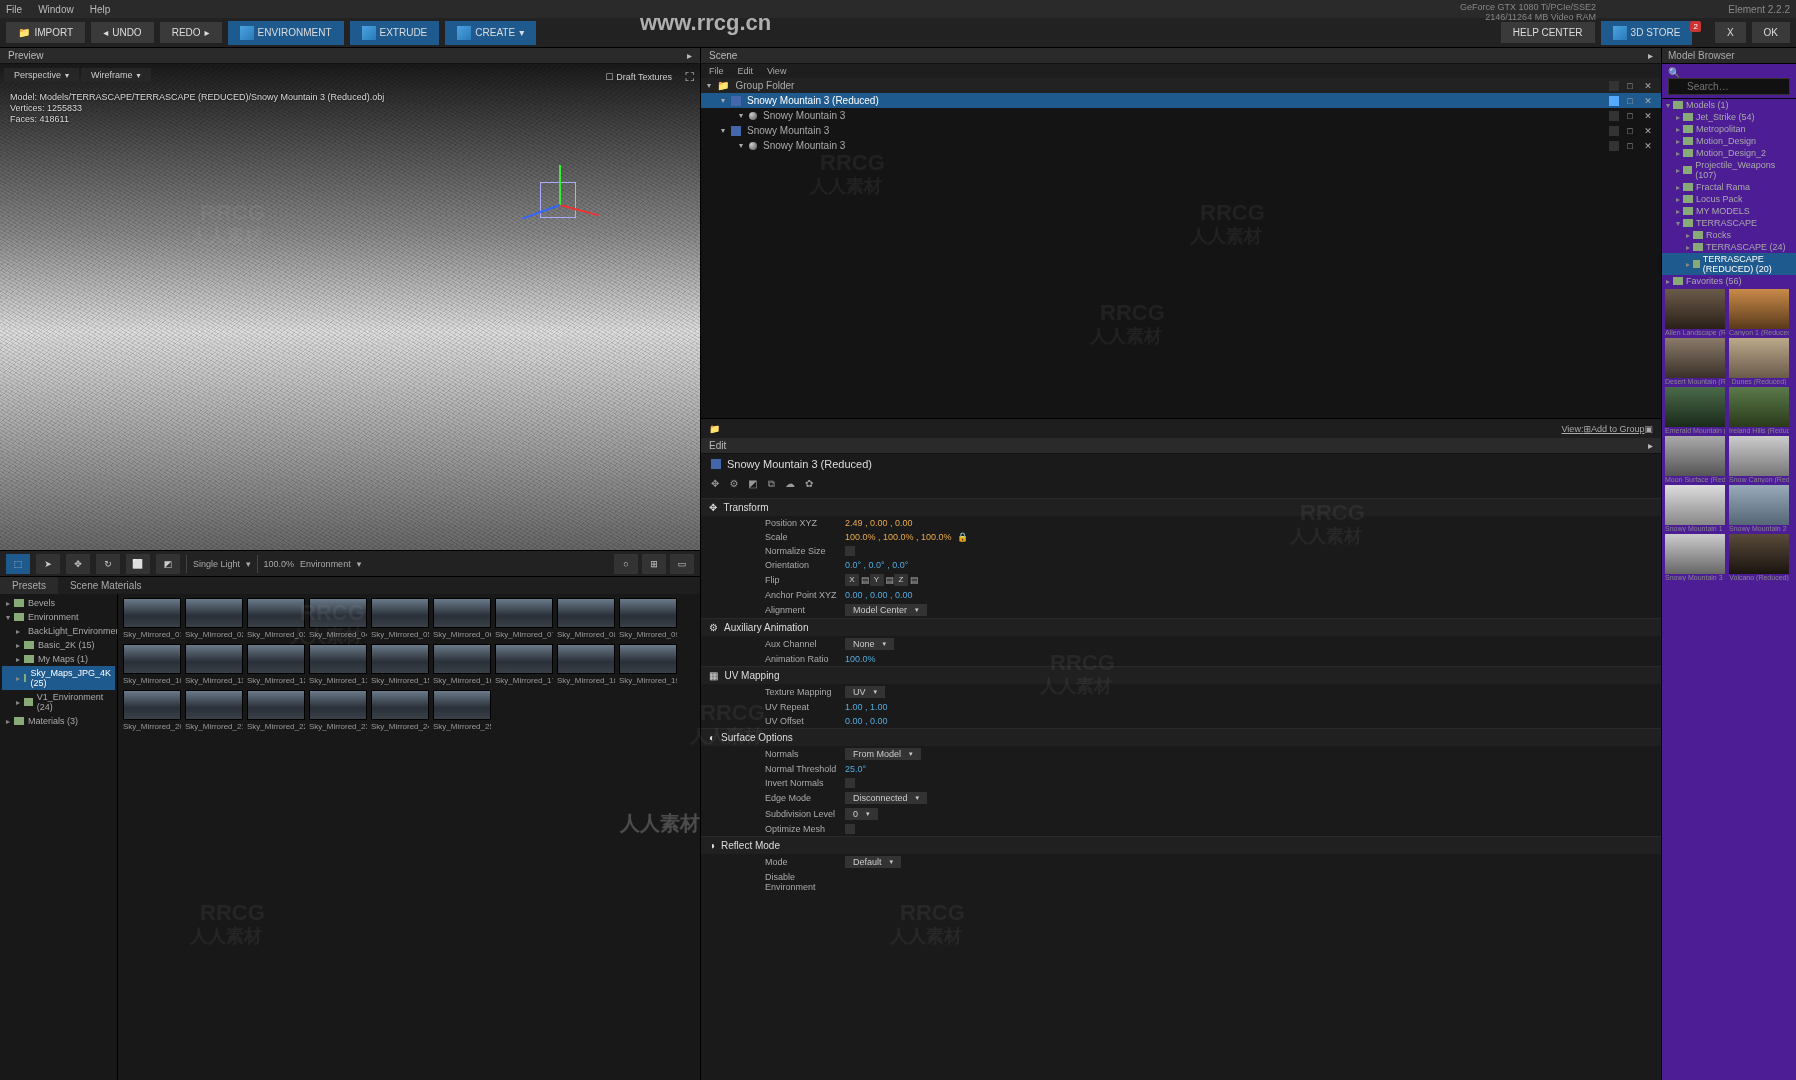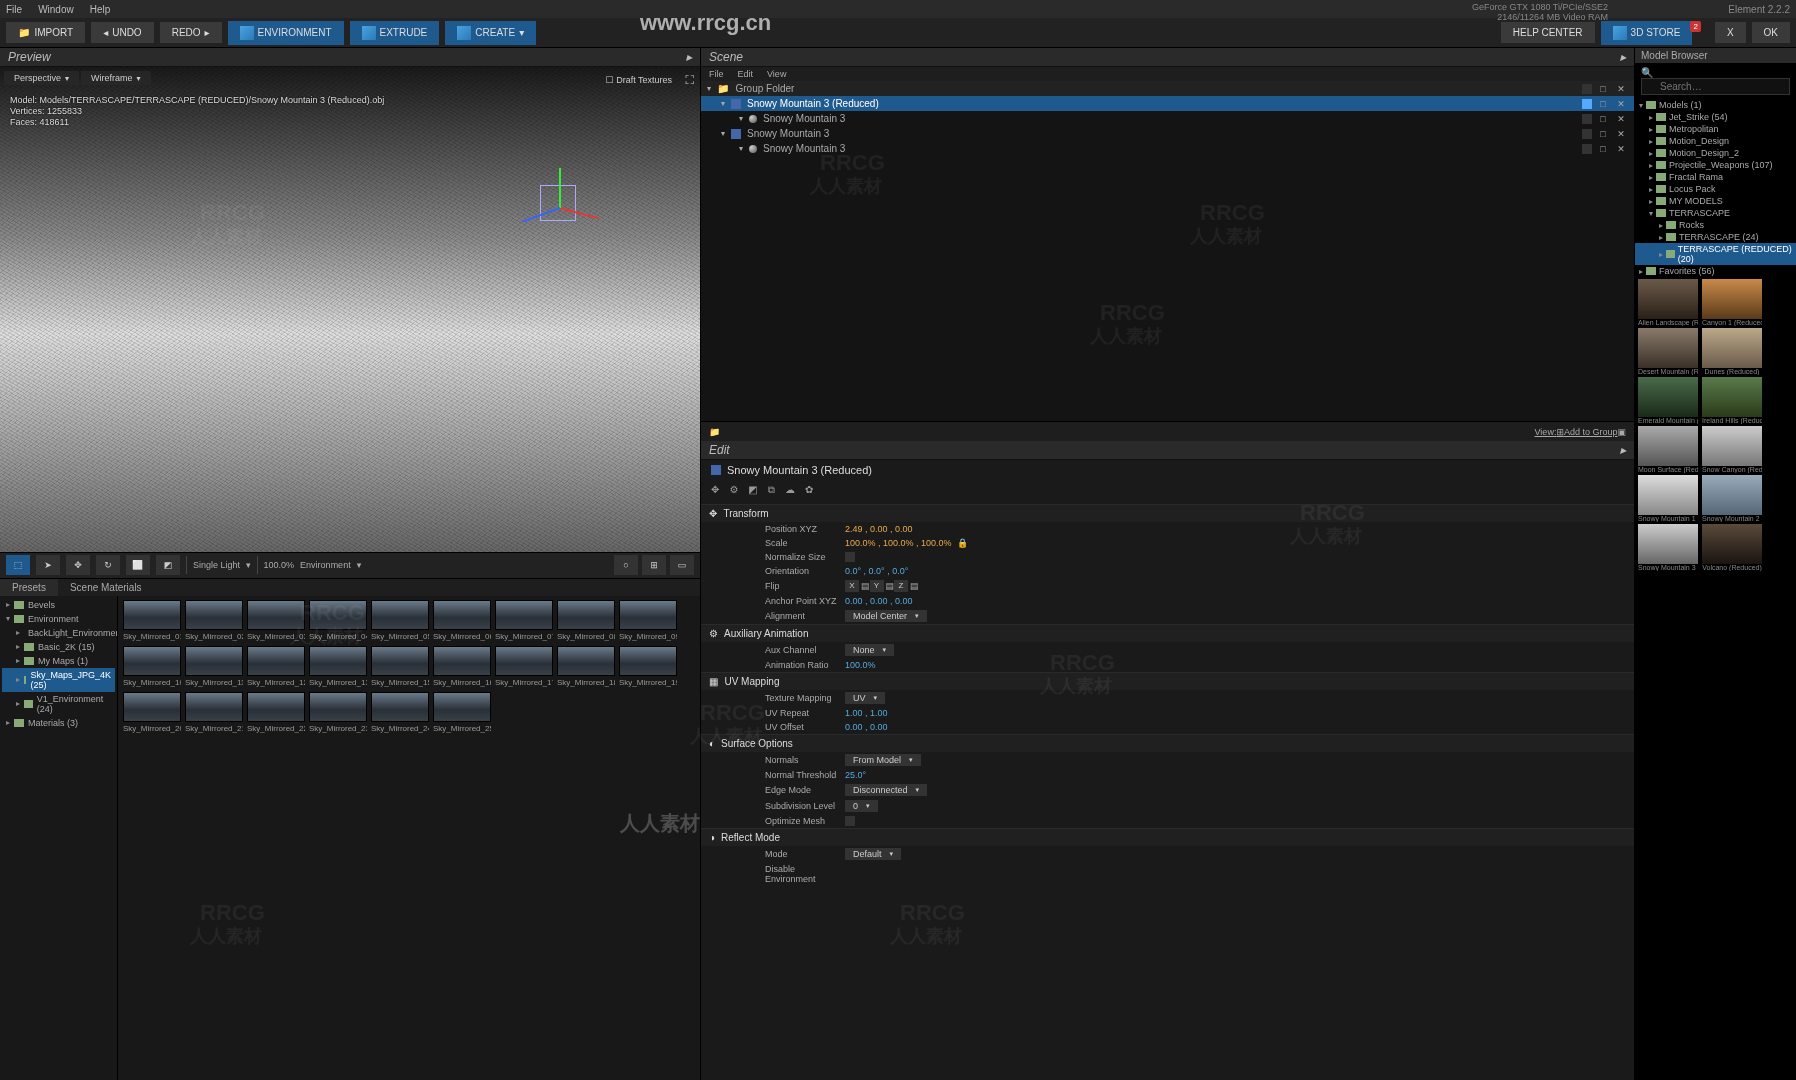--- a/index.html
+++ b/index.html
@@ -1,31 +1,31 @@
 <!DOCTYPE html>
 <html><head>
 <meta charset="utf-8">
 <style>
 * { margin: 0; padding: 0; box-sizing: border-box; font-family: Arial, sans-serif; }
 body { background: #1a1a1a; color: #aaa; font-size: 10px; width: 1796px; height: 1080px; overflow: hidden; position: relative; }
 .menubar { height: 18px; background: #2a2a2a; display: flex; align-items: center; padding: 0 6px; gap: 16px; font-size: 10px; color: #bbb; }
-.gpu-info { position: absolute; right: 188px; top: 2px; font-size: 9px; color: #888; text-align: right; }
+.gpu-info { position: absolute; right: 200px; top: 2px; font-size: 9px; color: #888; text-align: right; }
 .toolbar { height: 30px; background: #222; display: flex; align-items: center; padding: 0 6px; gap: 6px; border-bottom: 1px solid #000; }
 .tbtn { background: #3a3a3a; color: #ddd; border: none; padding: 5px 12px; font-size: 10px; cursor: pointer; display: flex; align-items: center; gap: 4px; }
 .tbtn.blue { background: #1e5a8e; }
 .cube { width: 14px; height: 14px; background: linear-gradient(135deg,#4aa3df,#2a7ab8); }
 .toolbar-right { margin-left: auto; display: flex; gap: 6px; align-items: center; }
 .badge { background: #c33; color: #fff; font-size: 8px; padding: 1px 3px; border-radius: 2px; position: relative; top: -6px; left: -8px; }
 
 .main { display: flex; height: calc(100% - 48px); }
 .left-col { width: 700px; display: flex; flex-direction: column; }
 .mid-col { flex: 1; display: flex; flex-direction: column; border-left: 1px solid #000; }
-.right-col { width: 162px; display: flex; flex-direction: column; border-left: 1px solid #000; background: #000000; }
-
-.panel-header { background: #2a2a2a; padding: 2px 8px; font-size: 12px; color: #bbb; border-bottom: 1px solid #111; display: flex; align-items: center; gap: 8px; font-style: italic; }
+.right-col { width: 135px; display: flex; flex-direction: column; border-left: 1px solid #000; background: #4c1d95; }
+
+.panel-header { background: #2a2a2a; padding: 2px 8px; font-size: 10px; color: #bbb; border-bottom: 1px solid #111; display: flex; align-items: center; gap: 8px; }
 .panel-header .collapse { margin-left: auto; cursor: pointer; }
 
 .viewport { flex: 1; background: #000; position: relative; min-height: 430px; }
 .viewport-tabs { position: absolute; top: 4px; left: 4px; display: flex; gap: 2px; z-index: 2; }
 .vtab { background: rgba(40,40,40,0.85); color: #ccc; padding: 2px 10px; font-size: 9px; display: flex; align-items: center; gap: 4px; }
 .vtab::after { content: "▾"; font-size: 8px; }
 .viewport-info { position: absolute; top: 28px; left: 10px; font-size: 9px; color: #ddd; z-index: 2; text-shadow: 0 0 2px #000; }
 .viewport-info div { margin-bottom: 1px; }
 .draft-check { position: absolute; top: 8px; right: 28px; font-size: 9px; color: #ccc; z-index: 2; margin-left: 9px; }
 .expand-vp { position: absolute; top: 6px; right: 6px; color: #ccc; font-size: 12px; cursor: pointer; z-index: 2; }
@@ -492,20 +492,24 @@
         <div class="prop-hdr">◐ <span>Surface Options</span></div>
         <div class="prop-row">
             <span class="plabel">Normals</span>
             <span class="prop-dd">From Model</span>
           </div>
         <div class="prop-row">
             <span class="plabel">Normal Threshold</span>
             <span class="pval">25.0°</span>
           </div>
         <div class="prop-row">
+            <span class="plabel">Invert Normals</span>
+            <span class="chk"></span>
+          </div>
+        <div class="prop-row">
             <span class="plabel">Edge Mode</span>
             <span class="prop-dd">Disconnected</span>
           </div>
         <div class="prop-row">
             <span class="plabel">Subdivision Level</span>
             <span class="prop-dd">0</span>
           </div>
         <div class="prop-row">
             <span class="plabel">Optimize Mesh</span>
             <span class="chk"></span>

